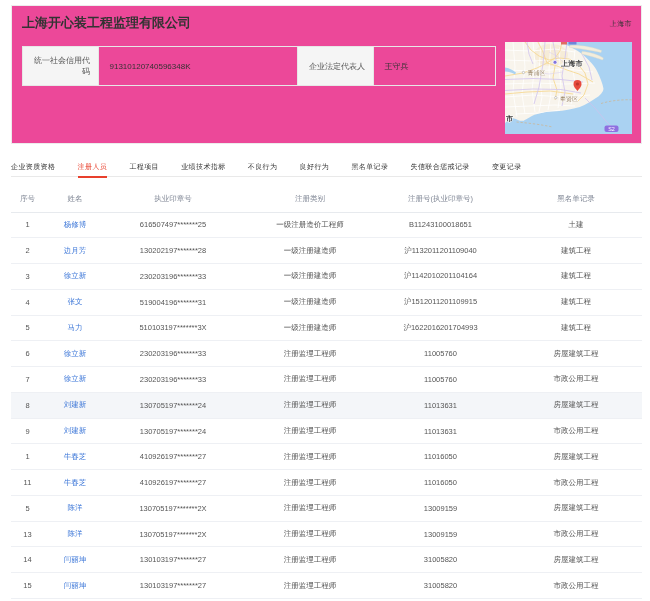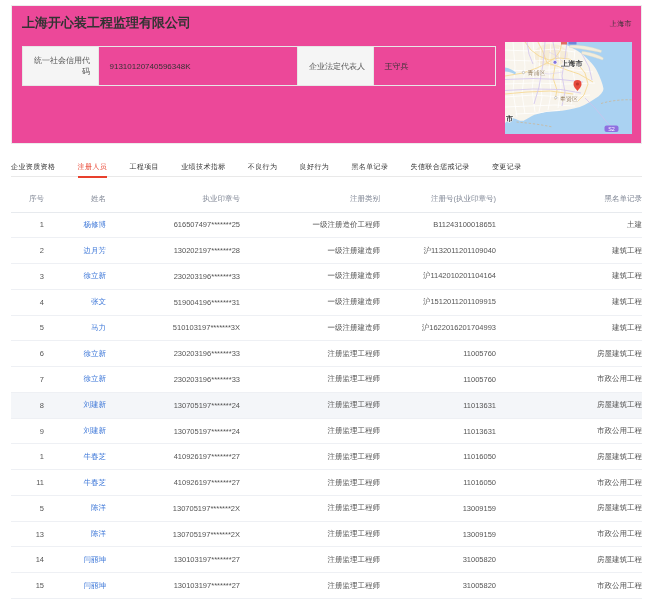--- a/index.html
+++ b/index.html
@@ -8,21 +8,21 @@
 .title{position:absolute;left:10px;top:7.5px;font-size:13px;font-weight:bold;color:#333}
 .city{position:absolute;right:9px;top:13px;font-size:7px;letter-spacing:.4px;color:#333}
 .info{position:absolute;left:10px;top:40px;width:473px;border-collapse:collapse;table-layout:fixed}
 .info td{border:1px solid #e7e7e7;height:28.2px;font-size:8px;color:#333;padding:0 0 0 10.5px}
 .info td.l{background:#f5f5f5;color:#555;text-align:right;padding:8px}
 .map{position:absolute;left:493px;top:36px;width:127px;height:92px}
 .tabs{position:absolute;left:11px;top:157px;width:631px;height:20px;border-bottom:1px solid #e9e9e9;font-size:7px;letter-spacing:.4px;color:#333;white-space:nowrap}
 .tabs span{display:inline-block;line-height:19px;margin-right:22.2px}
 .tabs span.act{color:#e8402d;border-bottom:2px solid #e8402d}
 .tb{position:absolute;left:11px;top:185px;width:631px;font-size:7.5px;color:#555}
-.r{display:flex;height:25.77px;border-bottom:1px solid #eef0f4;align-items:center;text-align:right}
+.r{display:flex;height:25.77px;border-bottom:1px solid #eef0f4;align-items:center;text-align:center}
 .r.h{height:27.5px;border-bottom:1px solid #e7eaee;color:#818896;padding-top:.5px}
 .r.alt{background:#f4f6f9}
 .c1{width:33px}.c2{width:62px}.c3{width:134px}.c4{width:140px}.c5{width:116px;padding-left:5px}.c6{width:146px;padding-left:14px}
 .nm{color:#3d77d8}
 </style>
 </head>
 <body>
 <div class="card">
   <div class="title">上海开心装工程监理有限公司</div>
   <div class="city">上海市</div>

